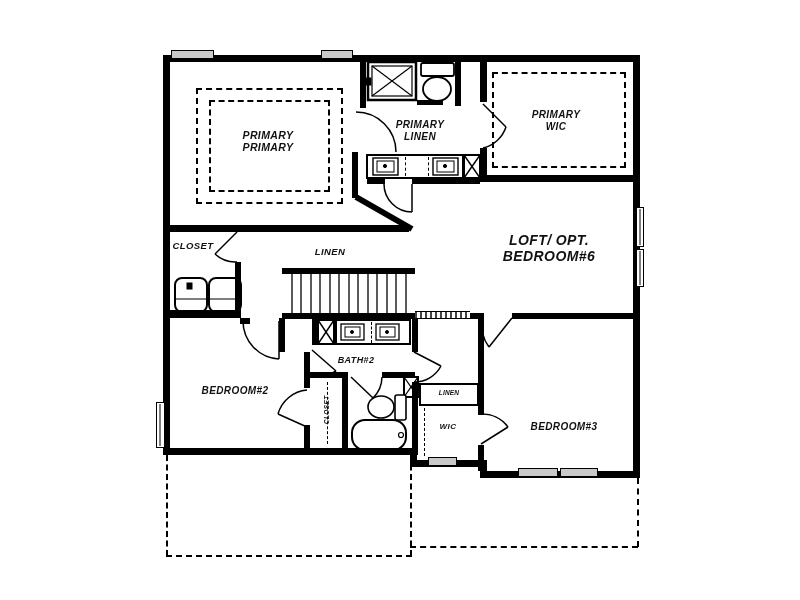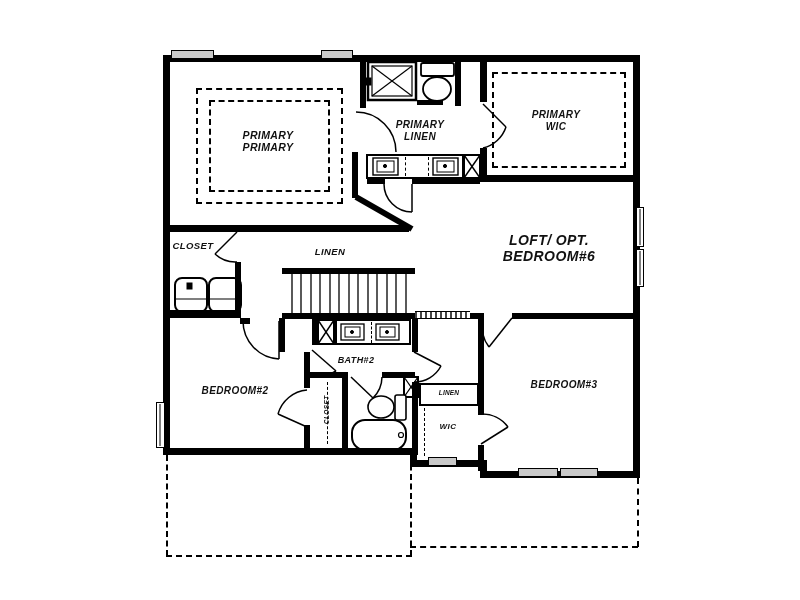--- a/index.html
+++ b/index.html
@@ -258,17 +258,17 @@
   </div>
   <div class="lbl" style="left:297px;top:406px;width:60px;font-size:6.5px;transform:rotate(-90deg);transform-origin:center;">
     <span>CLOSET</span>
   </div>
   <div class="lbl" style="left:421px;top:389px;width:56px;font-size:6.5px;letter-spacing:.2px">
     <span>LINEN</span>
   </div>
   <div class="lbl" style="left:428px;top:422px;width:40px;font-size:8px">
     <span>WIC</span>
   </div>
-  <div class="lbl" style="left:504px;top:379px;width:120px;font-size:10px">
+  <div class="lbl" style="left:504px;top:421px;width:120px;font-size:10px">
     <span>BEDROOM#3</span>
   </div>
 
 </div>
 
 </body></html>

